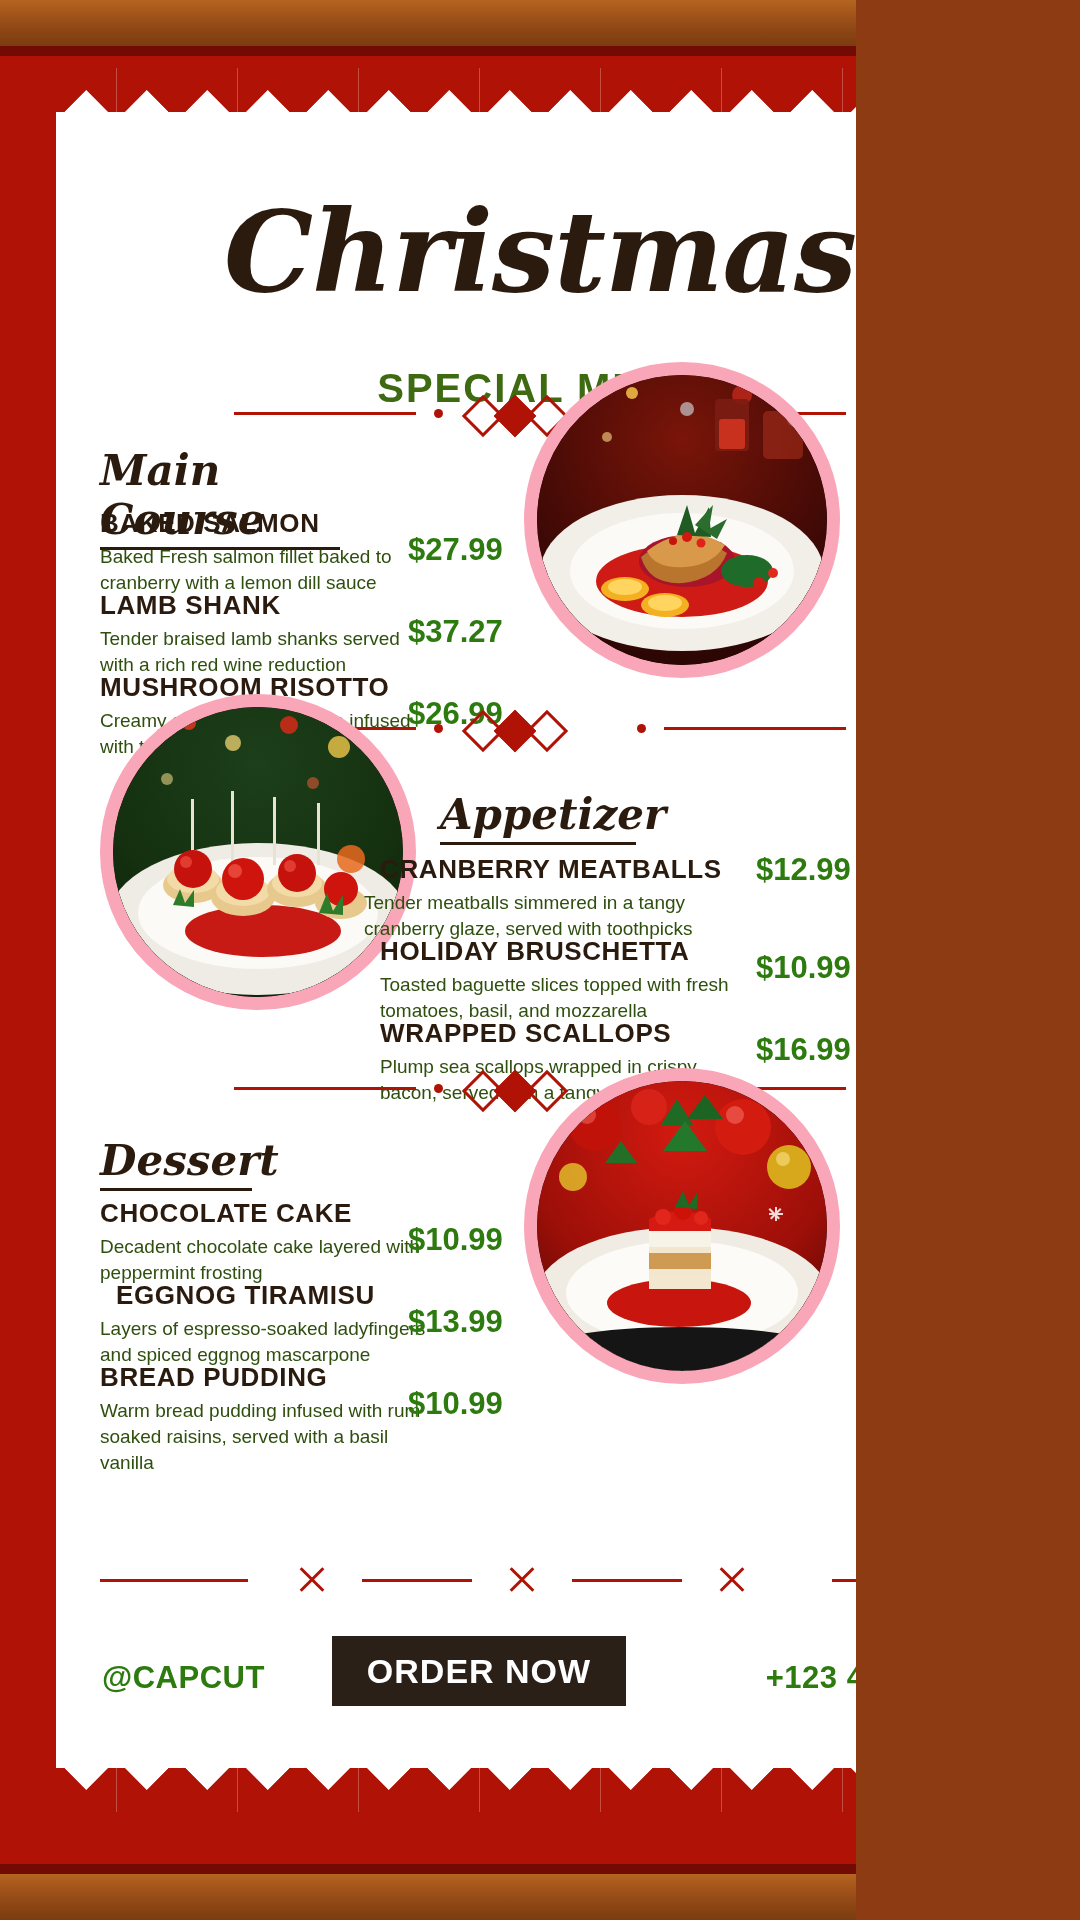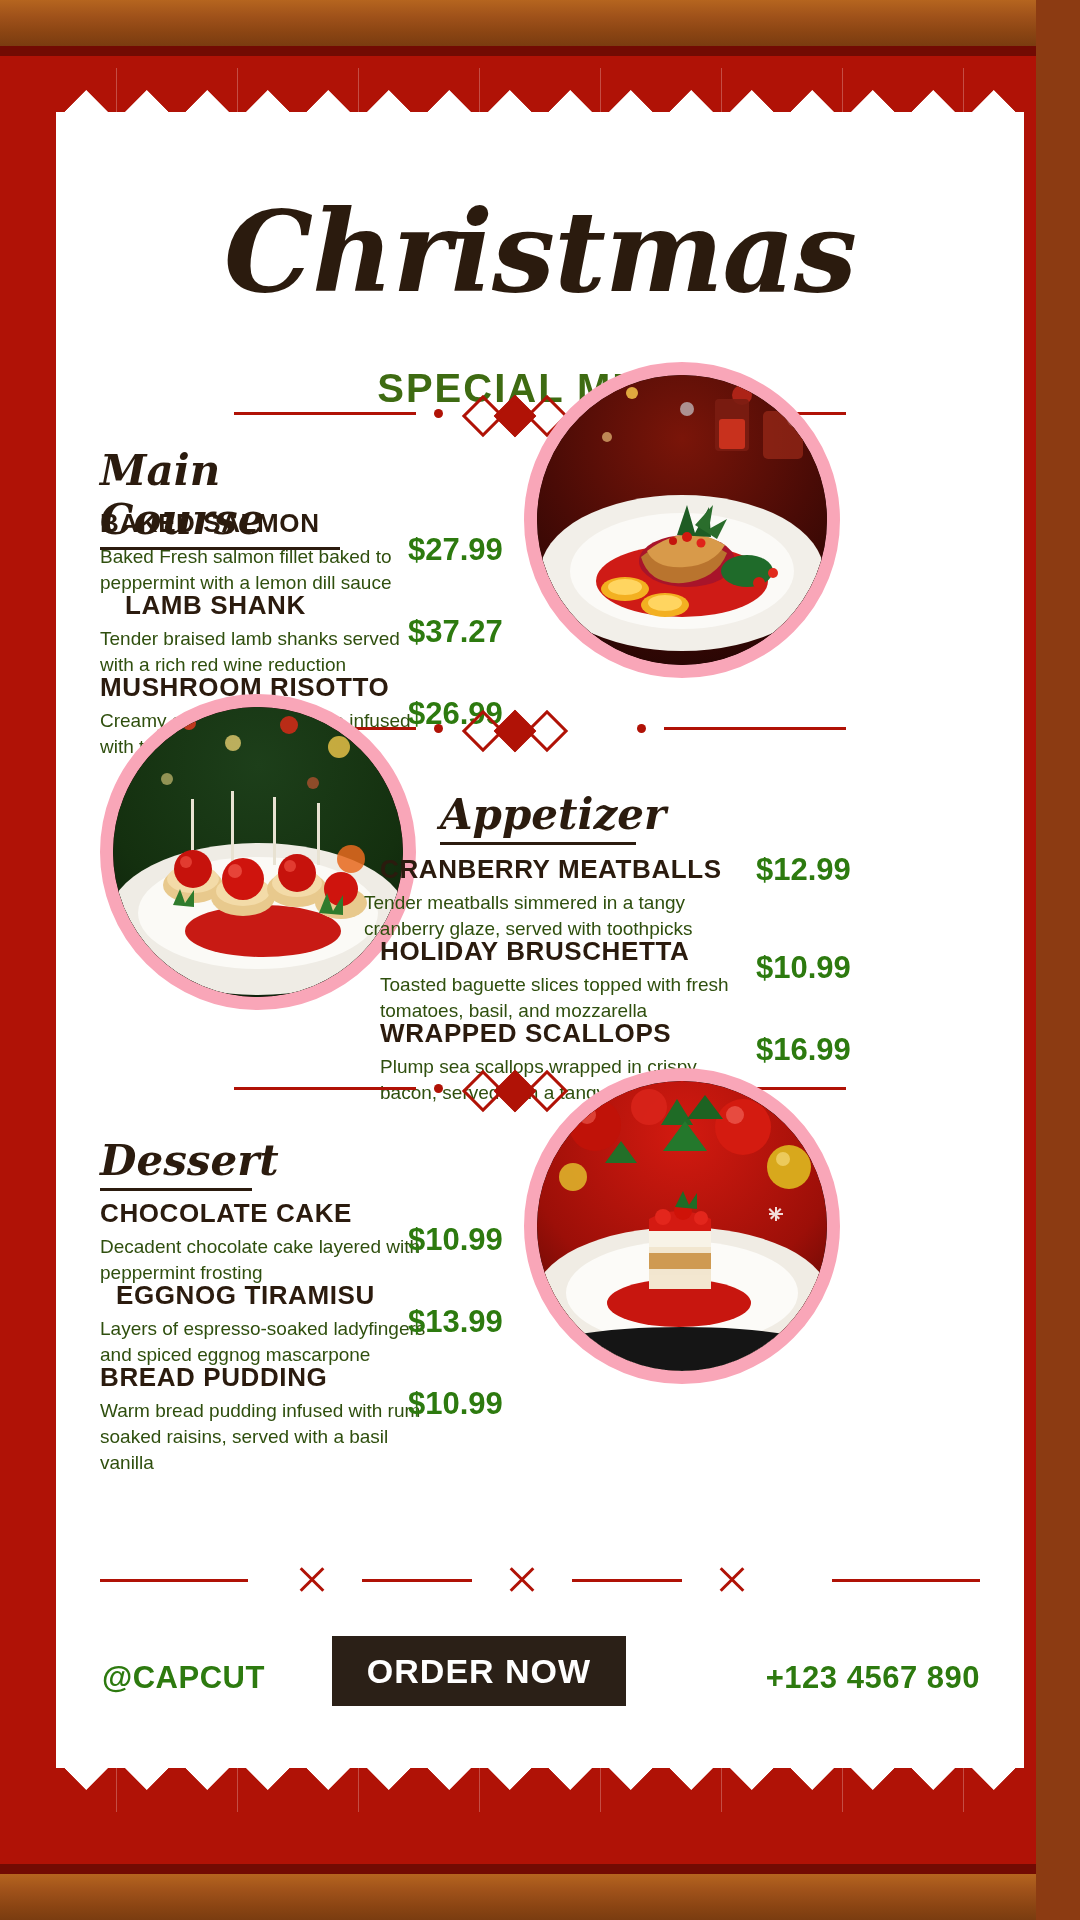--- a/index.html
+++ b/index.html
@@ -8,21 +8,21 @@
   }
   body {
     width: 1080px;
     height: 1920px;
     font-family: "Liberation Sans", sans-serif;
     background: #8c3b12;
     overflow: hidden;
   }
   .poster {
     position: relative;
-    width: 1036px;
+    width: 856px;
     height: 1920px;
     background: #14532d;
     overflow: hidden;
   }
   
   .wood {
     position: absolute;
     left: 0;
     width: 1080px;
     height: 46px;
@@ -283,24 +283,24 @@
       <div class="dot r"></div>
       <div class="line r"></div>
     </div>
 
     <div class="sec-head" style="left:44px; top:378px; width:268px;">
       <span>Main Course</span>
       <span class="underline" style="width:240px;"></span>
     </div>
 
     <div class="item-name" style="left:44px; top:440px;">BAKED SALMON</div>
-    <div class="item-desc" style="left:44px; top:476px; width:330px;">Baked Fresh salmon fillet baked to peppermint with a lemon dill sauce</div>
+    <div class="item-desc" style="left:44px; top:476px; width:330px;">Baked Fresh salmon fillet baked to cranberry with a lemon dill sauce</div>
     <div class="item-price" style="left:352px; top:464px;">$27.99</div>
 
-    <div class="item-name" style="left:44px; top:522px;margin-left:25px;">LAMB SHANK</div>
+    <div class="item-name" style="left:44px; top:522px;">LAMB SHANK</div>
     <div class="item-desc" style="left:44px; top:558px; width:330px;">Tender braised lamb shanks served with a rich red wine reduction</div>
     <div class="item-price" style="left:352px; top:546px;">$37.27</div>
 
     <div class="item-name" style="left:44px; top:604px;">MUSHROOM RISOTTO</div>
     <div class="item-desc" style="left:44px; top:640px; width:340px;">Creamy and decadent risotto infused with truffle oil and topped</div>
     <div class="item-price" style="left:352px; top:628px;">$26.99</div>
 
     <div class="photo" style="left:468px; top:294px; width:316px; height:316px;">
       <div class="inner">
         <svg width="290" height="290" viewBox="0 0 290 290" xmlns="http://www.w3.org/2000/svg">

